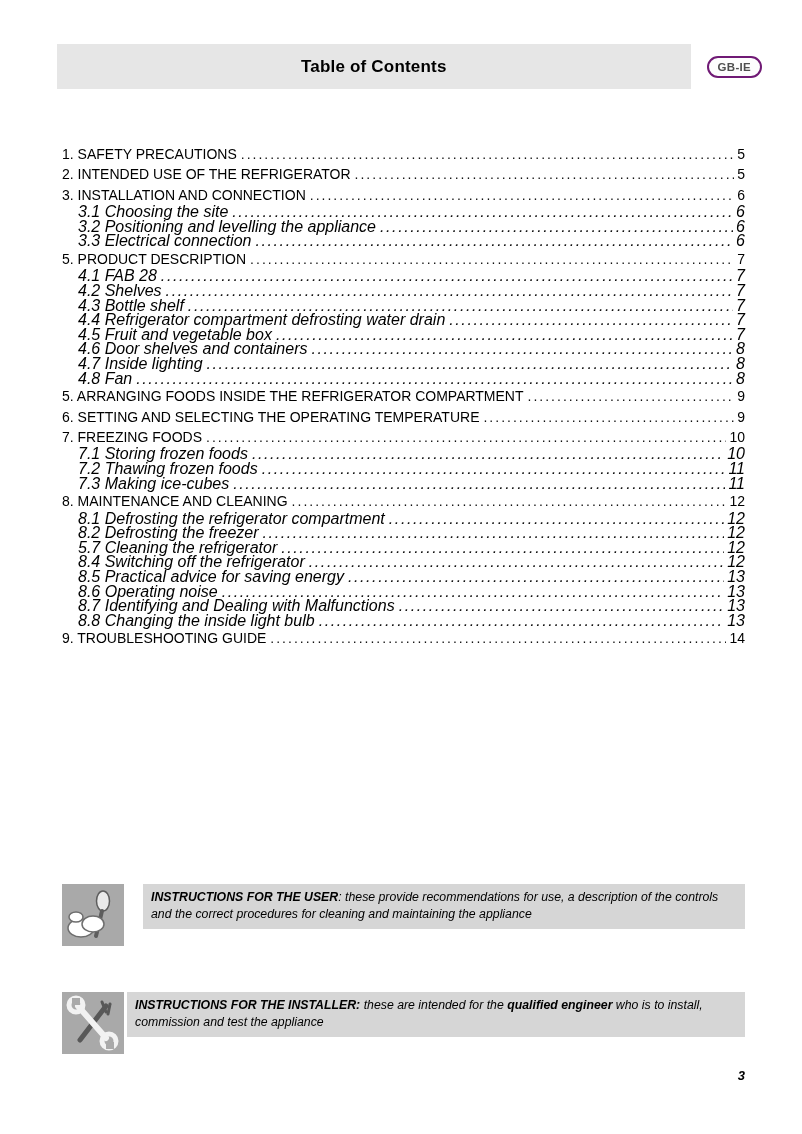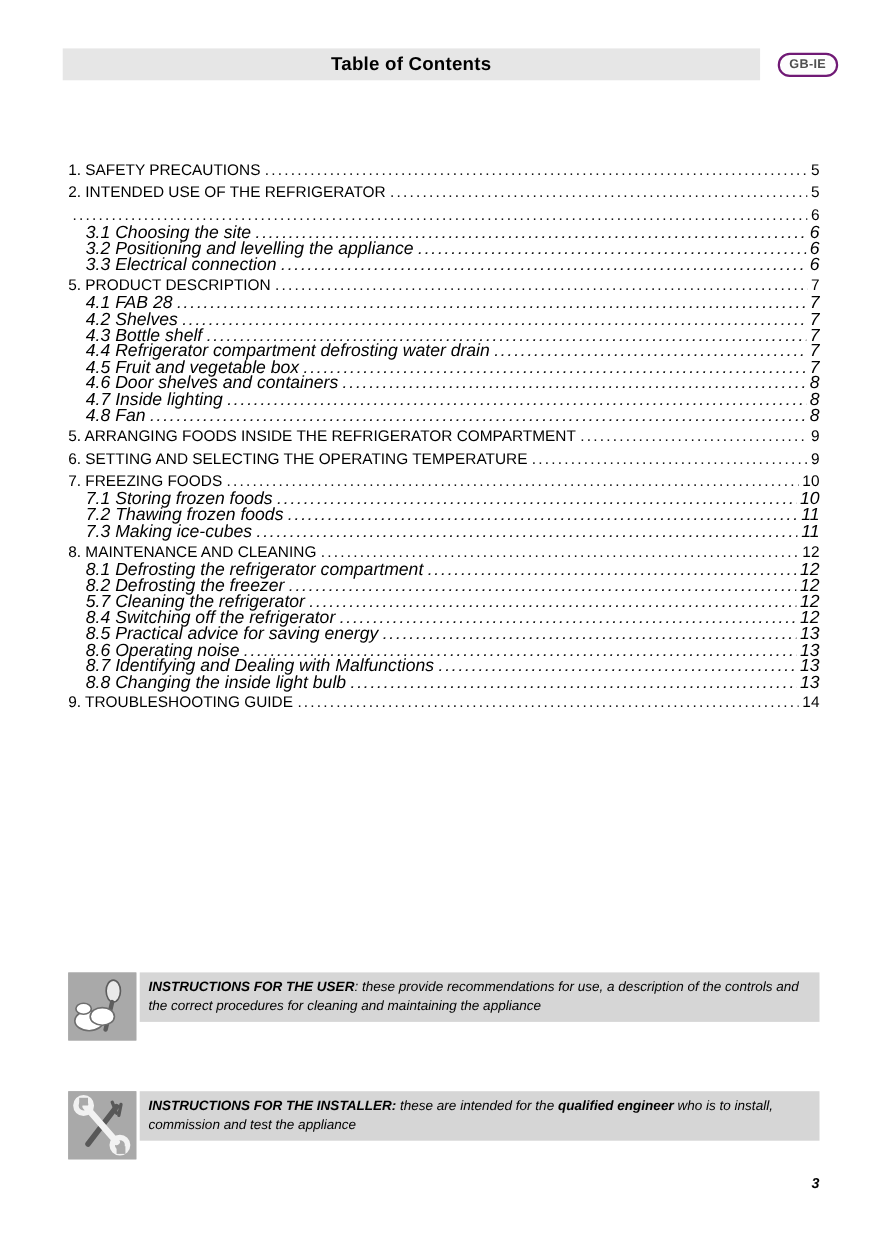--- a/index.html
+++ b/index.html
@@ -17,21 +17,21 @@
   .header-row {
     position: absolute;
     top: 44px;
     left: 57px;
     right: 40px;
     display: flex;
     align-items: center;
   }
   .header-bar {
     flex: 1;
-    height: 29px;
+    height: 45px;
     background: #e6e6e6;
     display: flex;
     align-items: center;
     justify-content: center;
   }
   .header-bar .title {
     font-size: 17px;
     font-weight: bold;
     letter-spacing: 0.2px;
   }
@@ -84,21 +84,21 @@
   .toc-page { white-space: nowrap; }
 
   
   .note {
     position: absolute;
     left: 62px;
     right: 57px;
     display: flex;
     align-items: flex-start;
   }
-  .note-1 { top: 884px; }
+  .note-1 { top: 884px; gap: 16px; }
   .note-2 { top: 992px; }
   .note-icon {
     width: 62px;
     height: 62px;
     flex: 0 0 62px;
     background: #a9a9a9;
     margin-right: 3px;
   }
   .note-icon svg { display: block; width: 62px; height: 62px; }
   .note-text {
@@ -140,20 +140,21 @@
         <span class="toc-label">1. SAFETY PRECAUTIONS</span>
         <span class="toc-leader">................................................................................................................................................................................................................................................................................................................................................................................................................</span>
         <span class="toc-page">5</span>
       </div>
       <div class="toc-row level-1">
         <span class="toc-label">2. INTENDED USE OF THE REFRIGERATOR</span>
         <span class="toc-leader">................................................................................................................................................................................................................................................................................................................................................................................................................</span>
         <span class="toc-page">5</span>
       </div>
       <div class="toc-row level-1">
+        <span class="toc-label">3. INSTALLATION AND CONNECTION</span>
         <span class="toc-leader">................................................................................................................................................................................................................................................................................................................................................................................................................</span>
         <span class="toc-page">6</span>
       </div>
       <div class="toc-row level-2">
         <span class="toc-label">3.1 Choosing the site</span>
         <span class="toc-leader">................................................................................................................................................................................................................................................................................................................................................................................................................</span>
         <span class="toc-page">6</span>
       </div>
       <div class="toc-row level-2">
         <span class="toc-label">3.2 Positioning and levelling the appliance</span>

